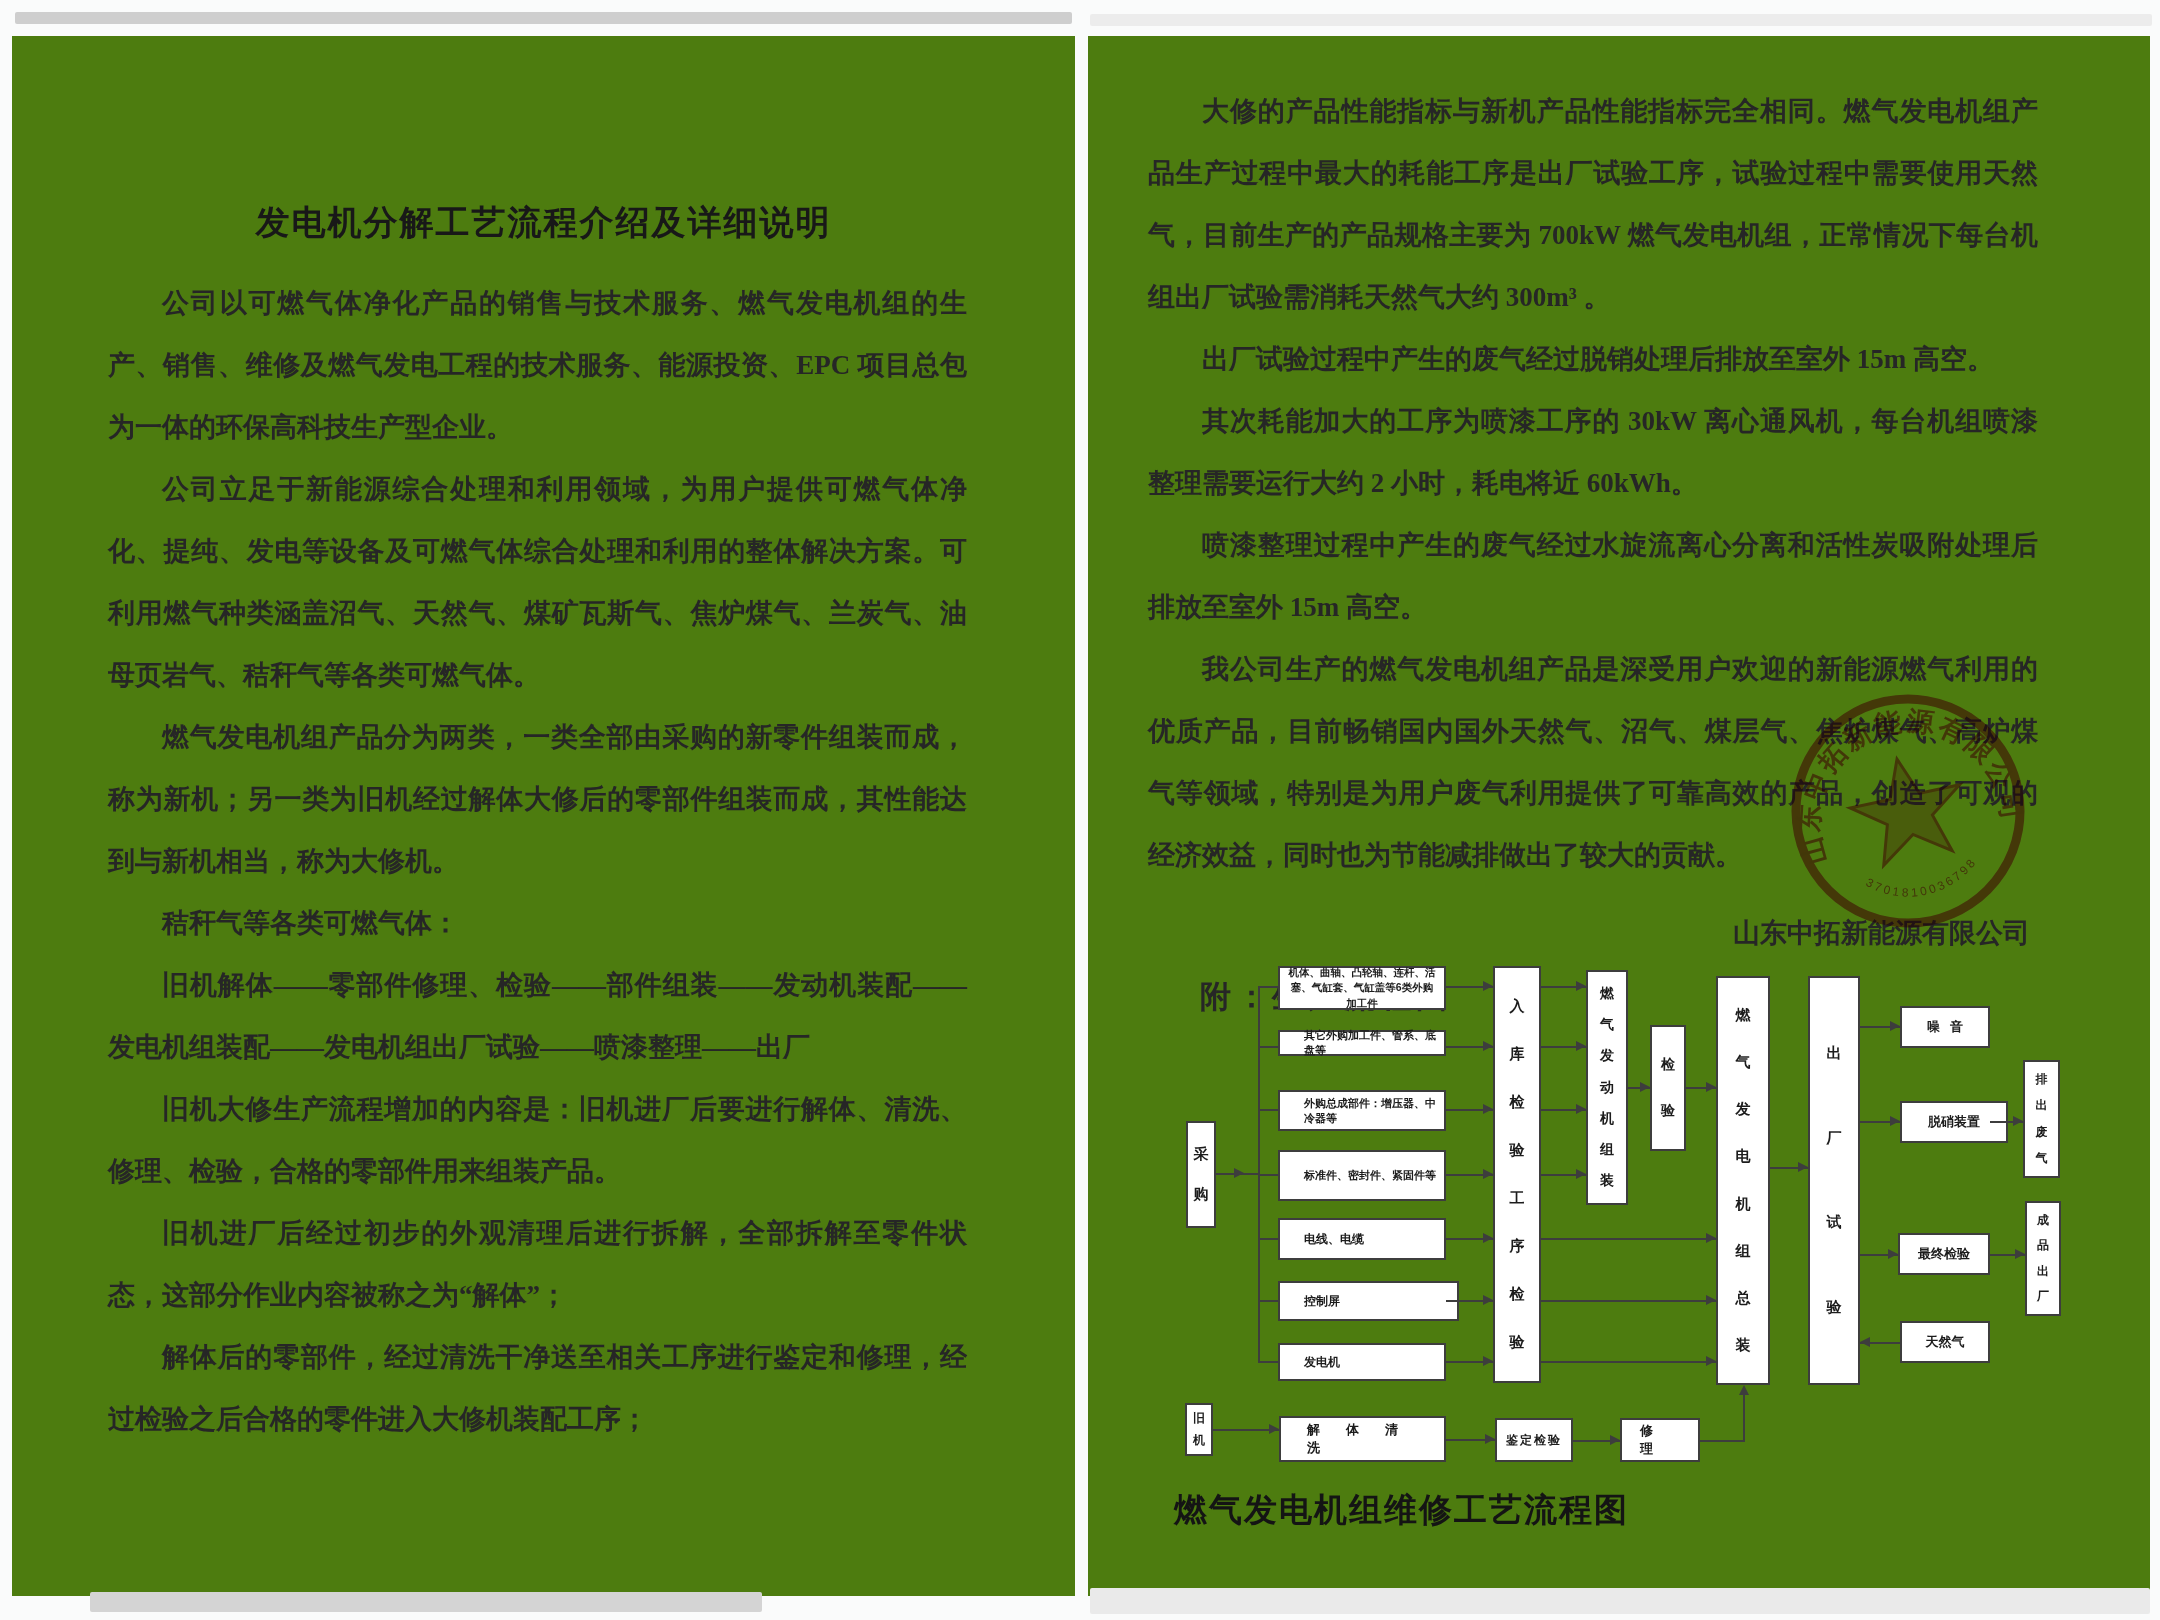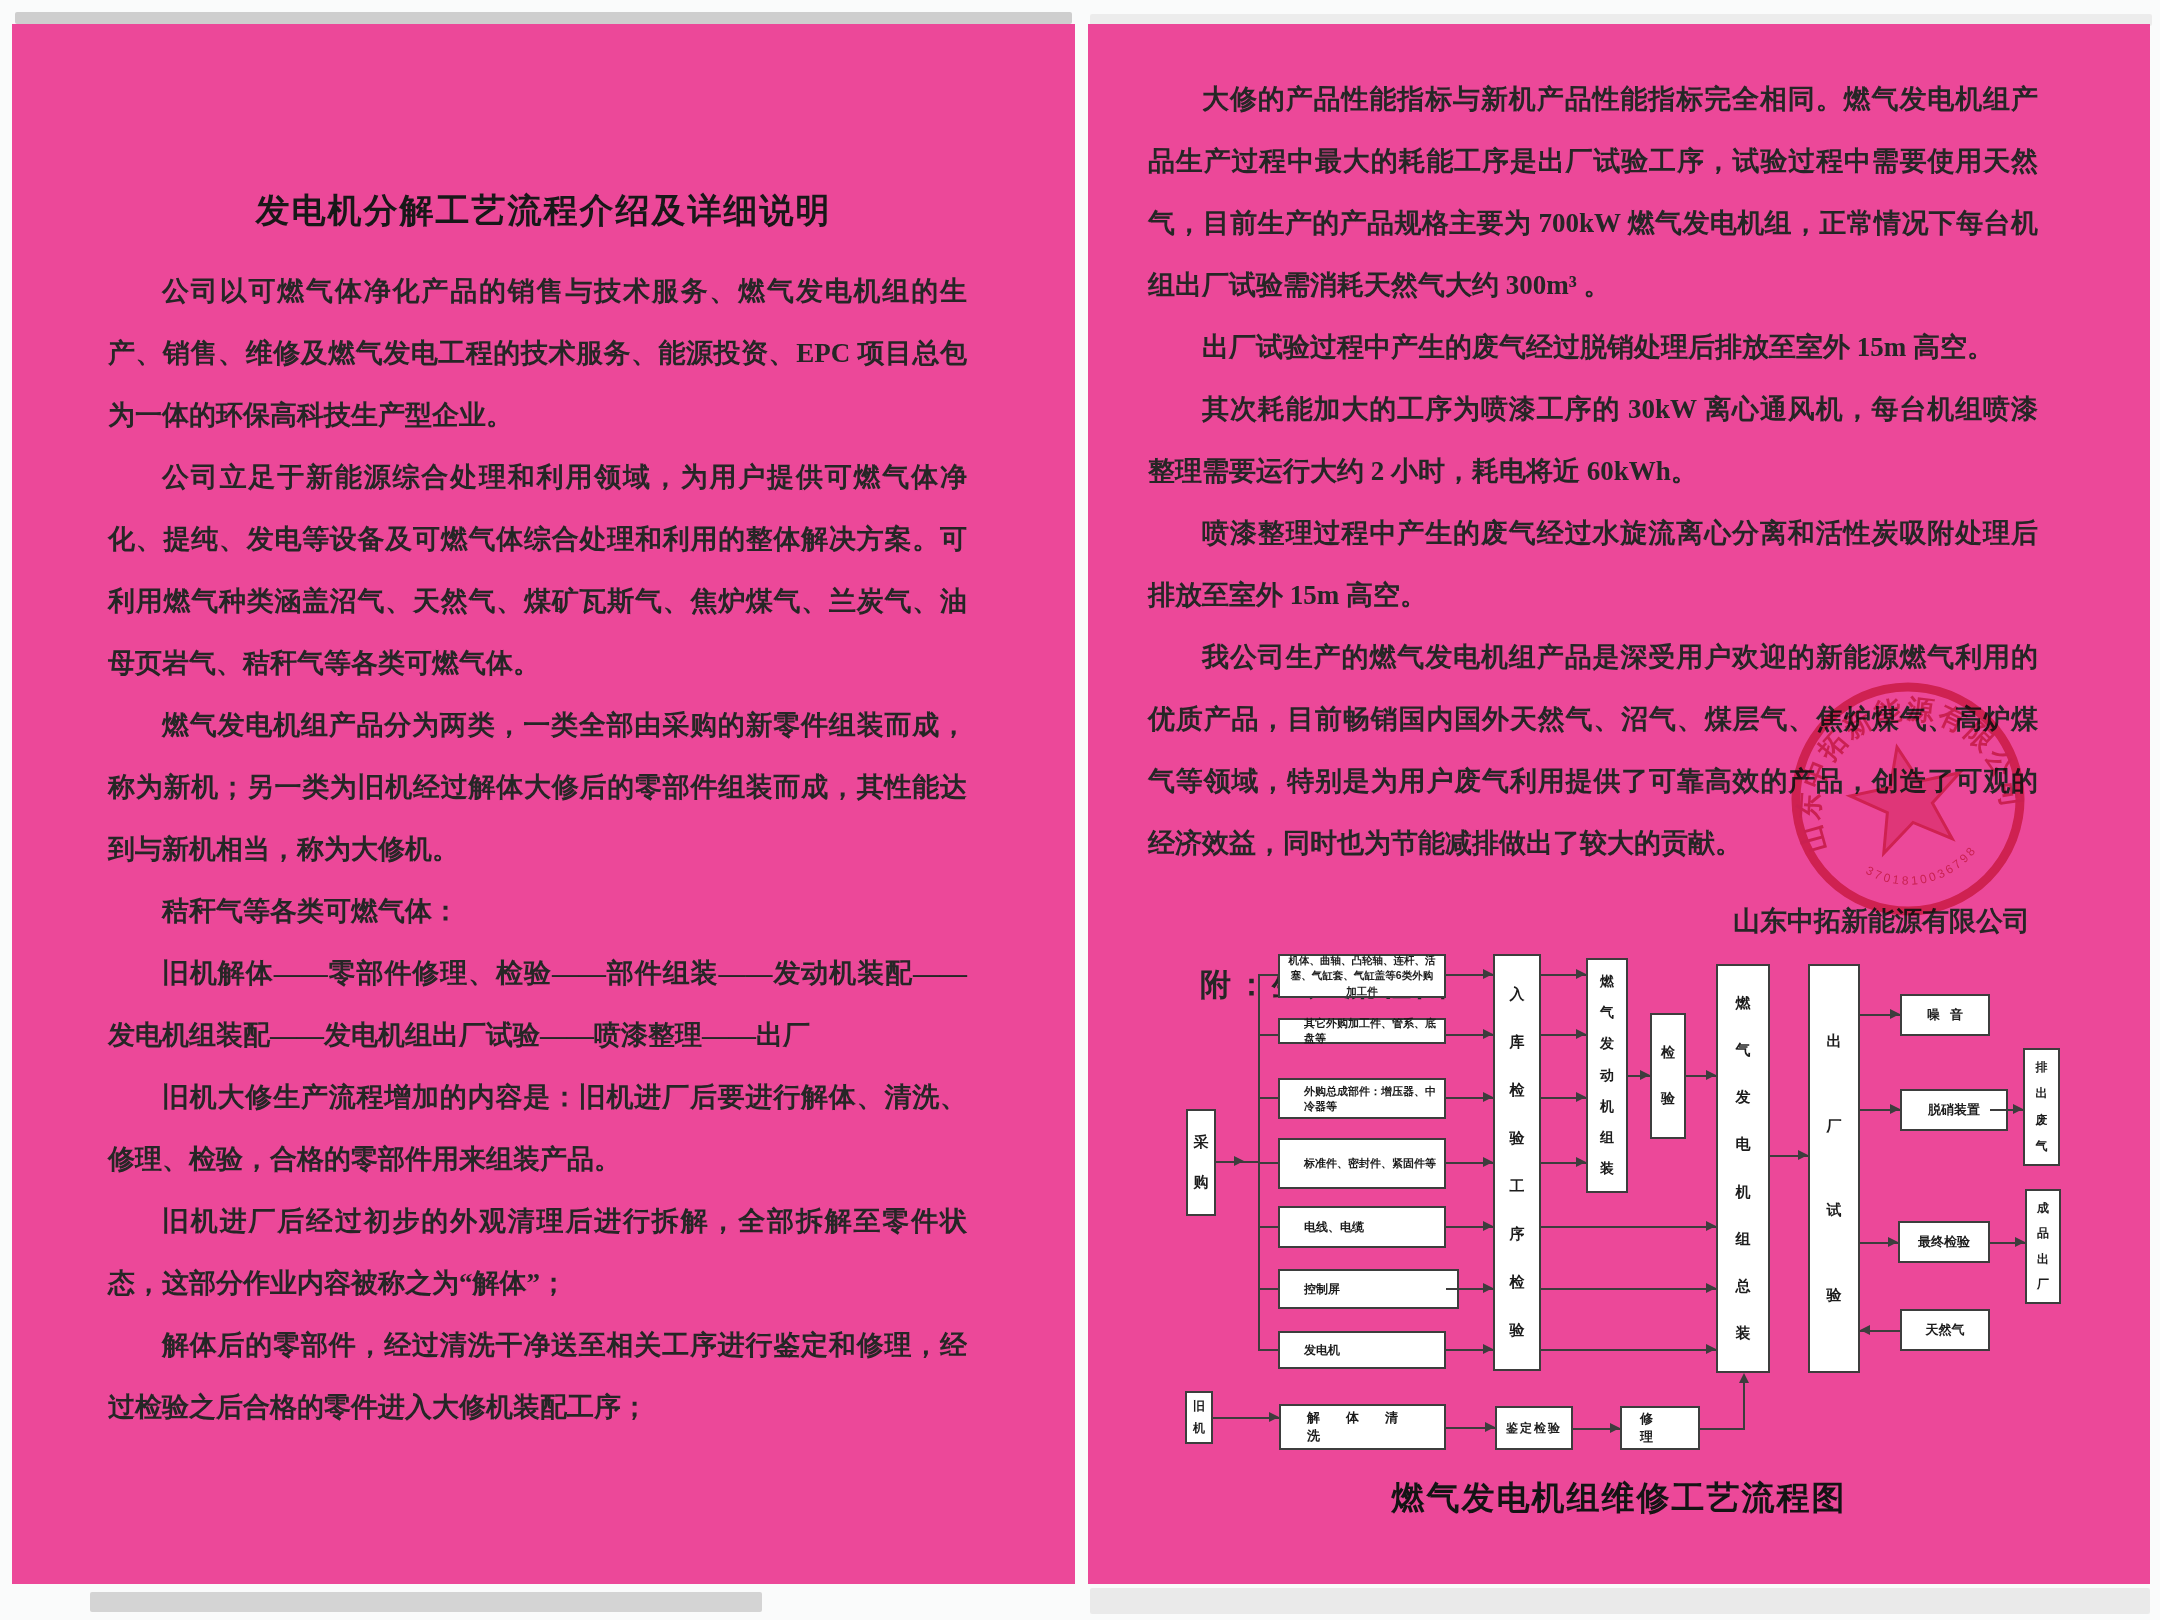--- a/index.html
+++ b/index.html
@@ -5,21 +5,21 @@
   html,body{margin:0;padding:0;background:#f7f8f8;}
   .canvas{position:relative;width:2160px;height:1620px;background:#fafbfb;overflow:hidden;
           font-family:"Liberation Serif","DejaVu Serif",serif;color:#222;}
   
   .bar{position:absolute;border-radius:2px;}
   .bar.top-left-bar{left:15px;top:12px;width:1057px;height:12px;background:#cecece;}
   .bar.top-right-bar{left:1090px;top:14px;width:1062px;height:12px;background:#ececec;}
   .bar.bottom-left-bar{left:90px;top:1592px;width:672px;height:20px;background:#d4d4d4;}
   .bar.bottom-right-bar{left:1090px;top:1588px;width:1060px;height:26px;background:#eaeaea;}
 
-  .page{position:absolute;top:24px;height:1560px;background:#ec4899;filter:blur(0.4px);}
+  .page{position:absolute;top:36px;height:1560px;background:#4d7c0f;filter:blur(0.4px);}
   .page-left{left:12px;width:1063px;}
   .page-right{left:1088px;width:1062px;}
 
   
   .page-left{padding:0;box-sizing:border-box;}
   .doc-title{margin:164px 0 26px 0;text-align:center;font-size:34px;font-weight:700;letter-spacing:2px;color:#181818;}
   .body-text{padding:0 108px 0 96px;}
   .body-text p{margin:0;font-size:27px;line-height:62px;font-weight:600;
                text-align:justify;text-indent:2em;color:#262626;}
   
@@ -36,21 +36,21 @@
   .fb{position:absolute;box-sizing:border-box;border:2px solid #3d3d3d;background:#fff;
       display:flex;align-items:center;justify-content:center;color:#1c1c1c;font-weight:700;}
   .fb.lft{justify-content:flex-start;padding-left:24px;}
   .vchars{display:flex;flex-direction:column;justify-content:space-evenly;align-items:center;height:100%;width:100%;}
   .hl,.vl{position:absolute;background:#3d3d3d;}
   .hl{height:2px;} .vl{width:2px;}
   .ar,.al,.au{position:absolute;width:0;height:0;}
   .ar{border-top:5px solid transparent;border-bottom:5px solid transparent;border-left:10px solid #3d3d3d;}
   .al{border-top:5px solid transparent;border-bottom:5px solid transparent;border-right:10px solid #3d3d3d;}
   .au{border-left:5px solid transparent;border-right:5px solid transparent;border-bottom:10px solid #3d3d3d;}
-  .chart-caption{position:absolute;left:86px;top:540px;width:890px;text-align:center;
+  .chart-caption{position:absolute;left:86px;top:540px;width:890px;text-align:left;
         font-family:"Liberation Serif","DejaVu Serif",serif;font-size:33px;font-weight:700;color:#141414;letter-spacing:2px;}
 </style>
 </head>
 <body>
 
 <div class="canvas">
 
   <div class="bar top-left-bar"></div>
   <div class="bar top-right-bar"></div>
 

